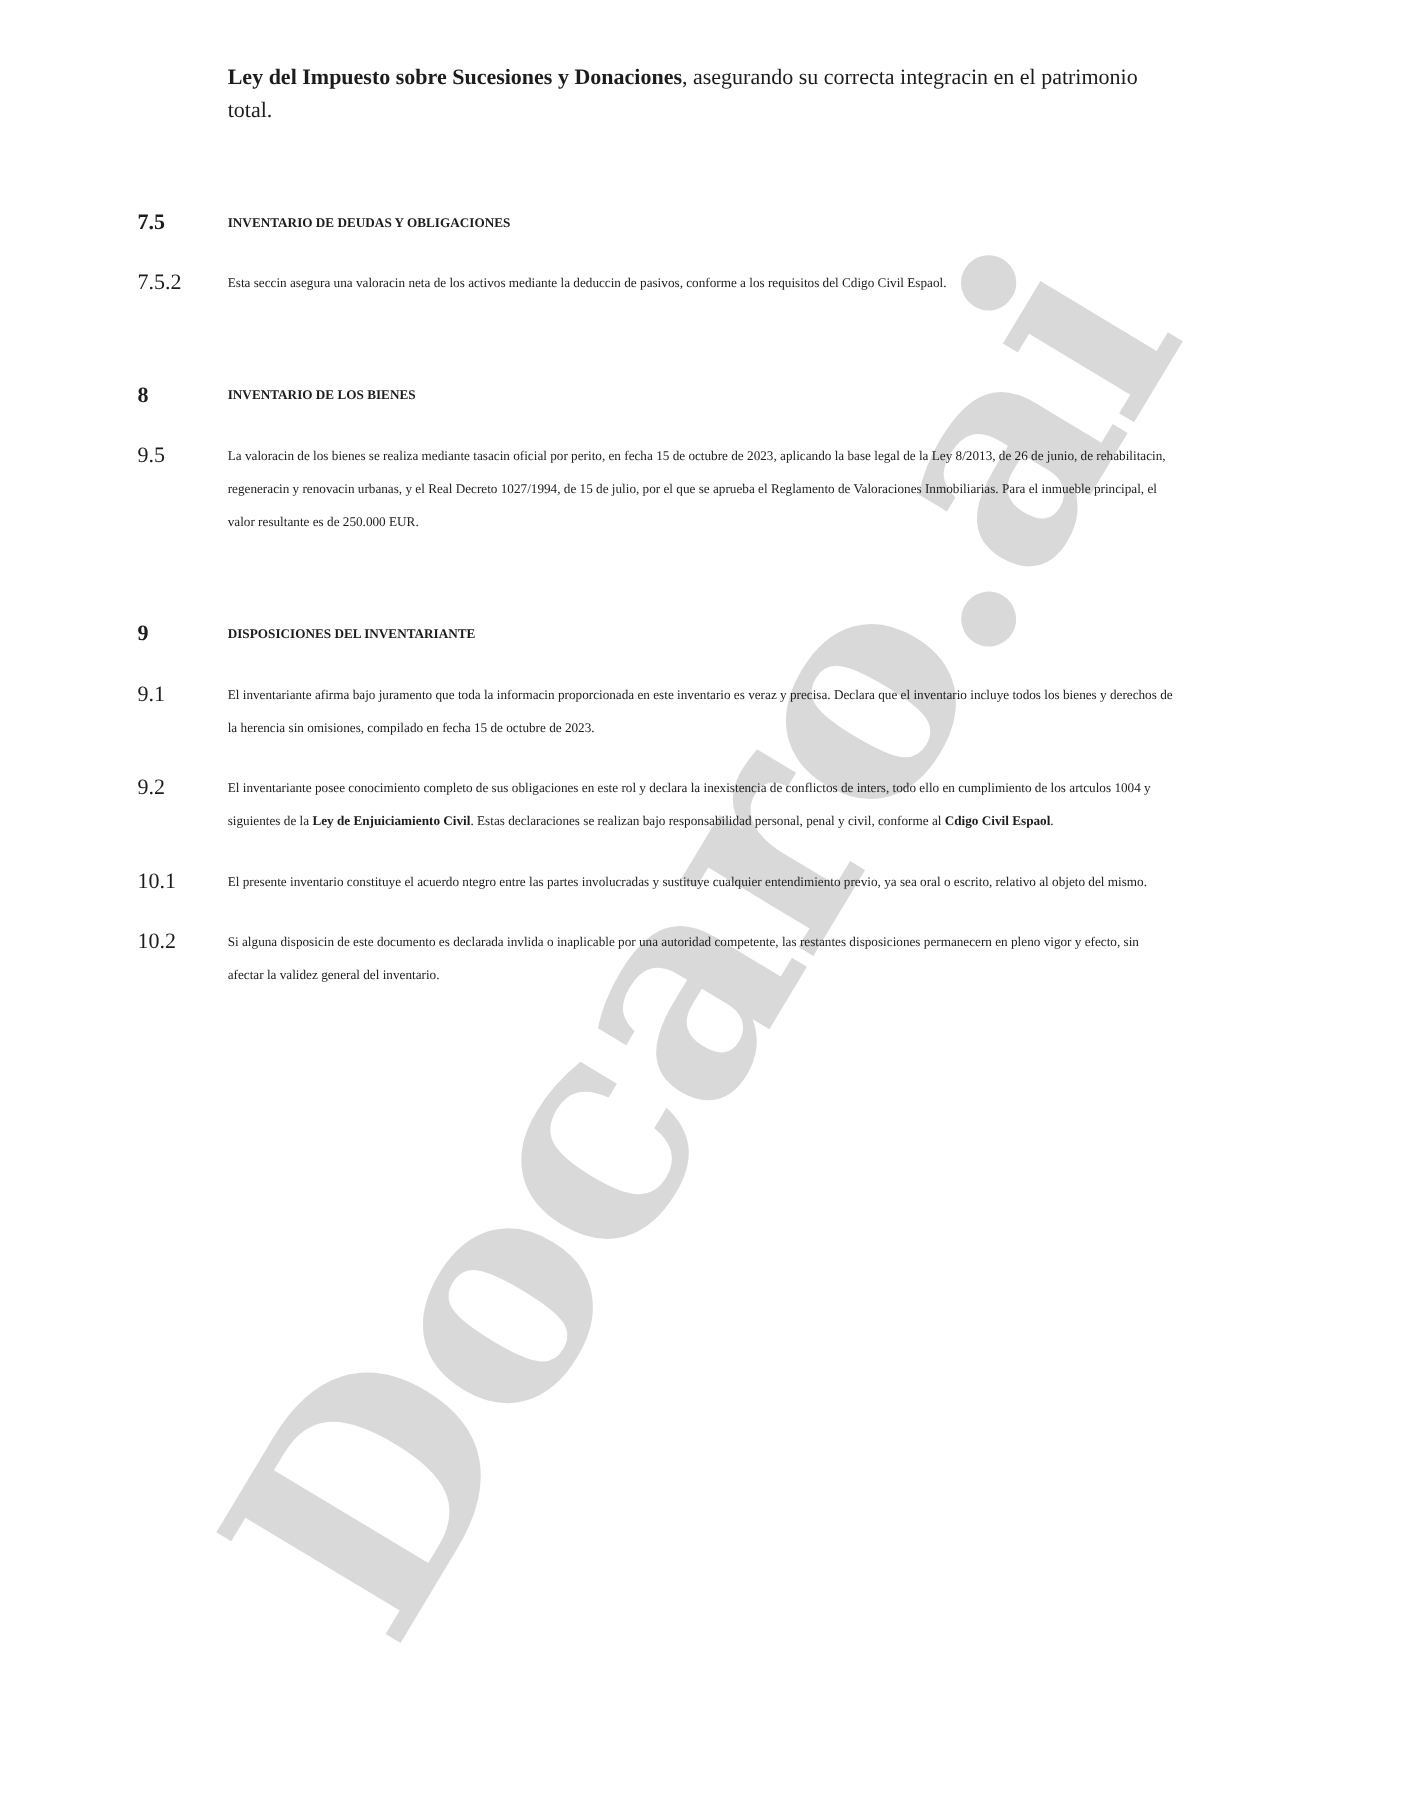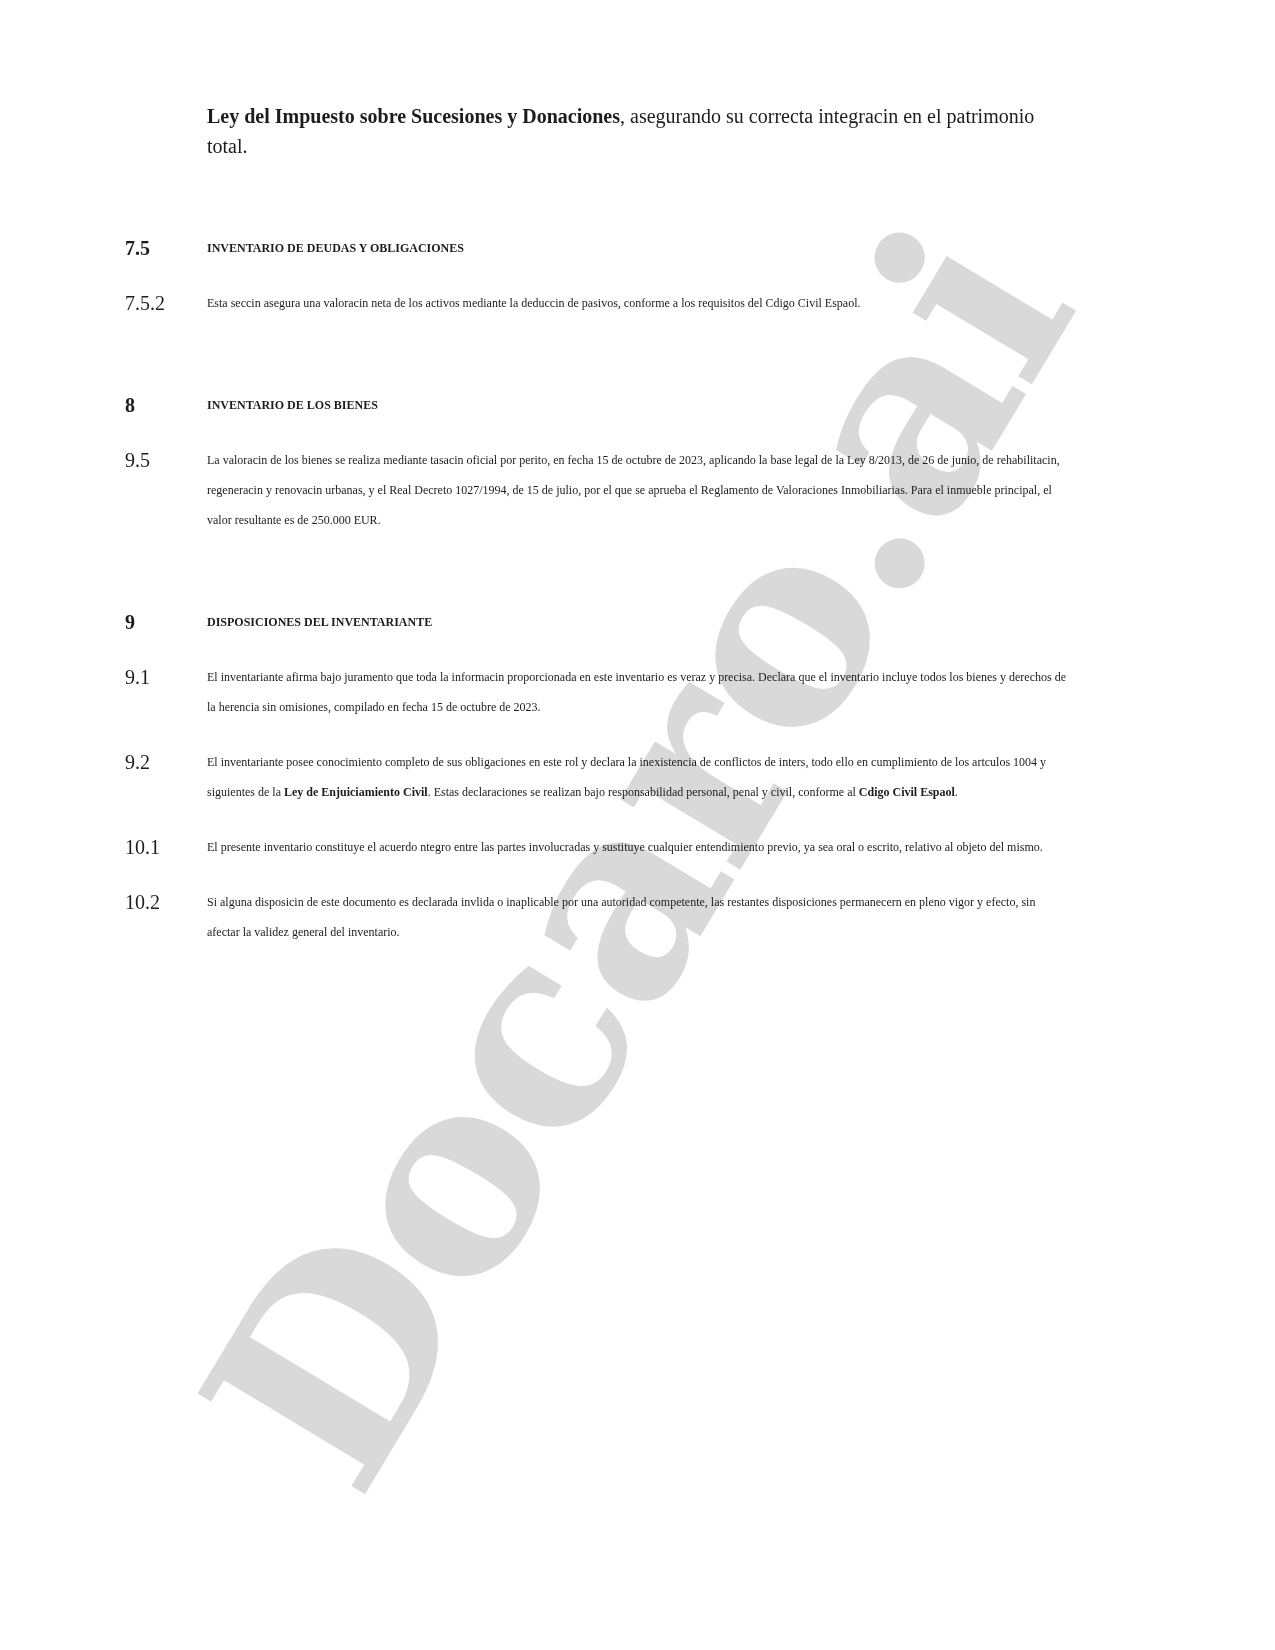--- a/index.html
+++ b/index.html
@@ -23,21 +23,21 @@
     font-size:268px;
     letter-spacing:-4px;
     color:#d9d9d9;
     white-space:nowrap;
     z-index:0;
     user-select:none;
   }
   .content{
     position:absolute;
     left:0; top:0; right:0;
-    padding-top:101px;
+    padding-top:55px;
     z-index:1;
   }
   .intro{
     margin-left:207px;
     width:862px;
     font-size:20px;
     line-height:30px;
   }
   .row{display:flex;align-items:flex-start;}
   .row .num{

